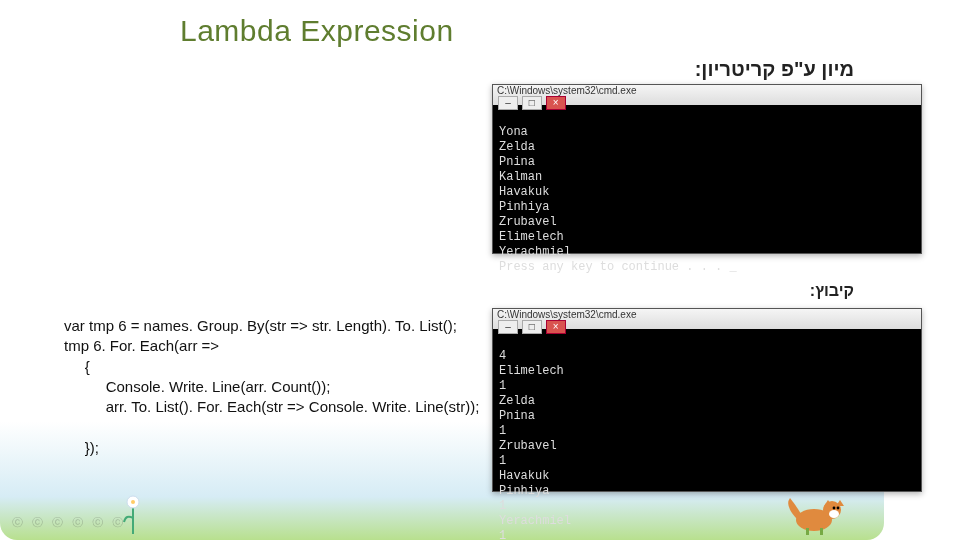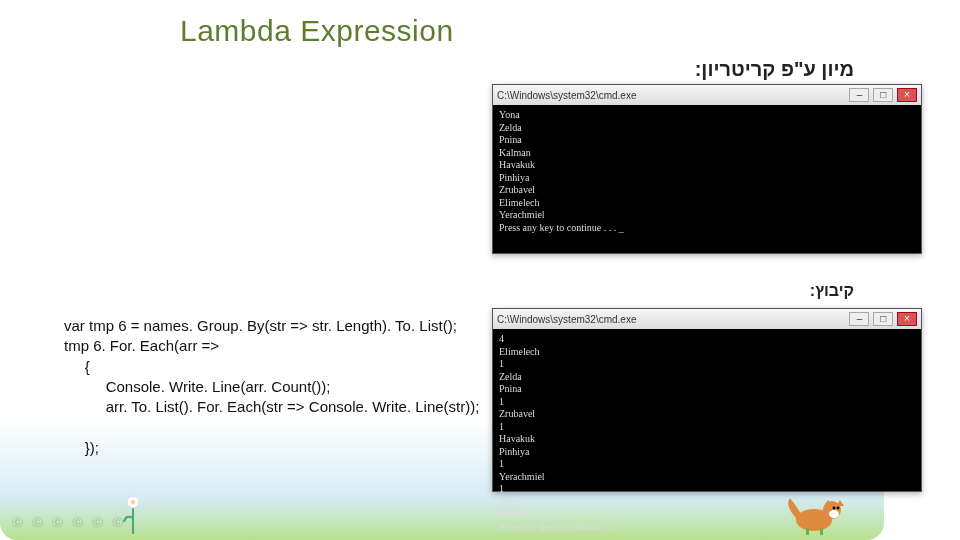--- a/index.html
+++ b/index.html
@@ -32,31 +32,31 @@
     position: absolute; left: 64px; top: 316px;
     font-size: 15px; color: #111; line-height: 1.35;
     white-space: pre; font-family: "Segoe UI", Arial, sans-serif;
   }
   .term {
     position: absolute; background: #000; border: 1px solid #555;
     box-shadow: 0 2px 6px rgba(0,0,0,0.3);
   }
   .term .bar {
     height: 20px; background: linear-gradient(#f5f5f5,#ddd);
-    display: flex; align-items: center; justify-content: space-between;
-    padding: 0 4px; font-size: 10px; color: #333;
+    display: flex; align-items: flex-start; justify-content: space-between;
+    padding: 0 4px; font-size: 10px; color: #333; flex-direction: column;
   }
   .term .bar .btns span {
     display: inline-block; width: 20px; height: 14px; text-align: center;
     border: 1px solid #aaa; margin-left: 1px; background: #eee; line-height: 12px;
   }
   .term .bar .btns span.close { background: #d9534f; color: #fff; border-color: #a03; }
   .term .body {
-    padding: 4px 6px; color: #ddd; font-family: Liberation Serif, serif;
-    font-size: 10px; line-height: 1.25; white-space: pre;
+    padding: 20px 6px; color: #ddd; font-family: Liberation Mono, monospace;
+    font-size: 12px; line-height: 1.25; white-space: pre;
   }
   .term1 { left: 492px; top: 84px; width: 430px; height: 170px; }
   .term2 { left: 492px; top: 308px; width: 430px; height: 184px; }
   .grass-stuff { position:absolute; bottom: 6px; }
   .flower { left: 120px; width: 26px; height: 40px; }
   .fox { right: 30px; bottom: 4px; width: 70px; height: 50px; position:absolute; }
   .cc { position:absolute; left: 12px; bottom: 10px; opacity: 0.25; font-size: 11px; letter-spacing: 3px; color:#333; }
 </style>
 </head>
 <body>

